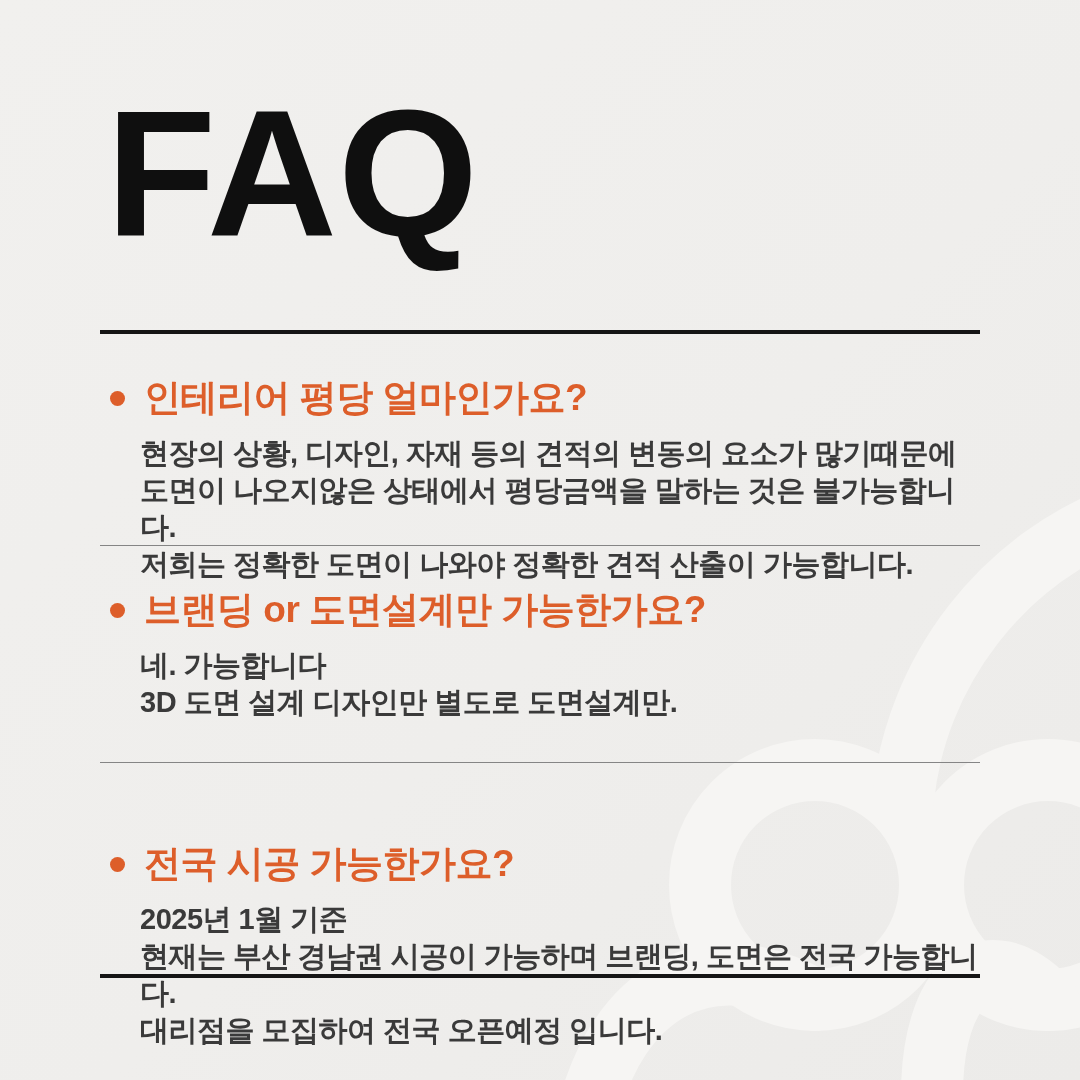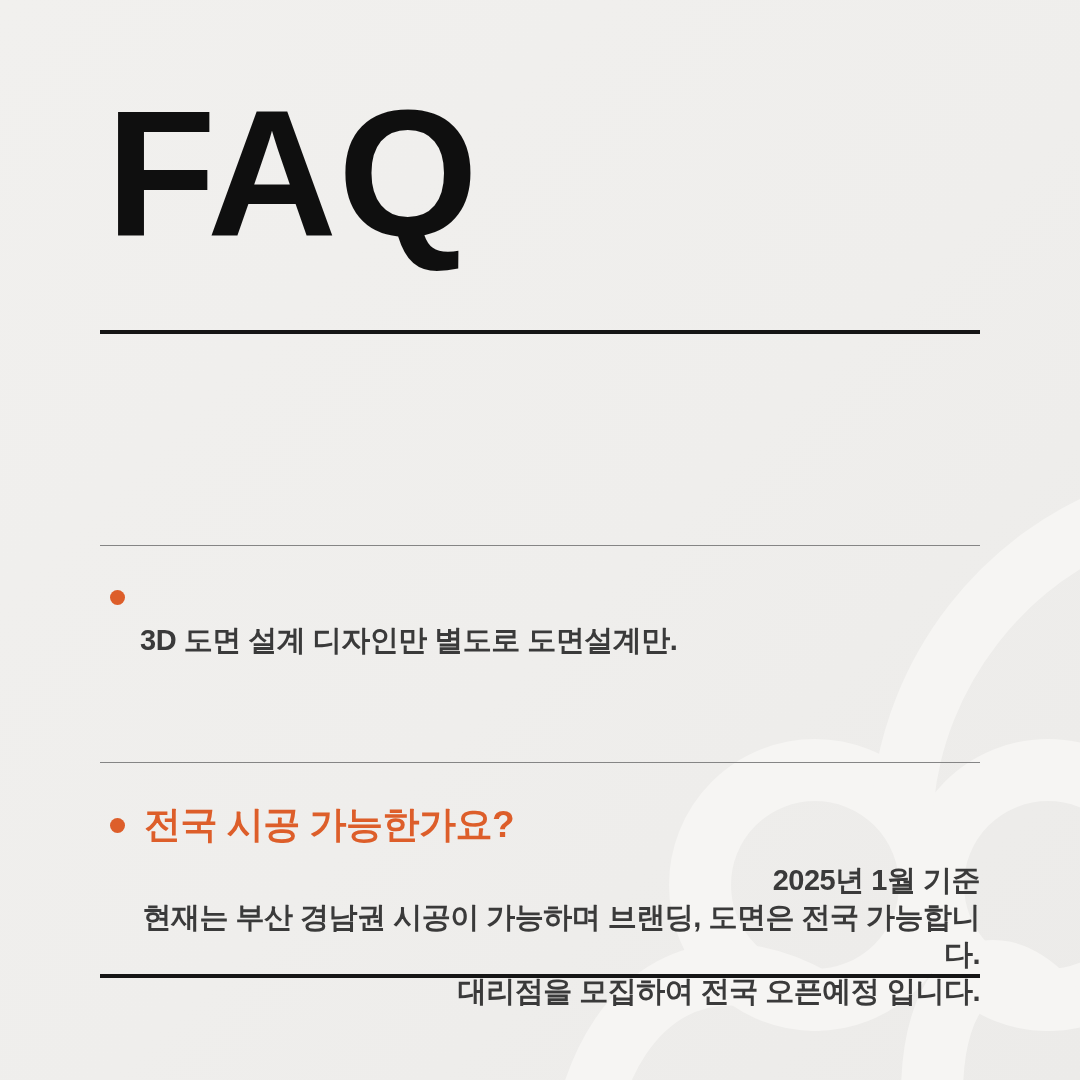--- a/index.html
+++ b/index.html
@@ -36,21 +36,21 @@
   .rule{position:absolute;left:0;right:0;}
   .rule-thick{height:4px;background:#151515;}
   .rule-thin{height:1px;background:#858585;}
   .rule-top{top:330px;}
   .rule-thin-1{top:545px;}
   .rule-thin-2{top:762px;}
   .rule-bottom{top:974px;}
   .faq-item{position:absolute;left:0;right:0;}
   .faq-item.s1{top:378px;}
   .faq-item.s2{top:590px;}
-  .faq-item.s3{top:805px;text-align:right;}
+  .faq-item.s3{top:844px;}
   .q-row{
     display:flex;
     align-items:center;
     gap:19px;
   }
   .bullet{
     flex:none;
     width:15px;height:15px;
     margin-left:10px;
     border-radius:50%;
@@ -88,28 +88,41 @@
       <path d="M 932 1095 C 932 985 985 935 1048 1000"></path>
     </g>
   </svg>
 
   <div class="content">
 
     <h1 class="title">FAQ</h1>
 
     <div class="rule rule-thick rule-top"></div>
 
+    <section class="faq-item s1">
+      <div class="q-row">
+        <span class="bullet"></span>
+        <h2 class="question">인테리어 평당 얼마인가요?</h2>
+      </div>
+      <p class="answer">
+        <span class="answer-line">현장의 상황, 디자인, 자재 등의 견적의 변동의 요소가 많기때문에</span>
+        <span class="answer-line">도면이 나오지않은 상태에서 평당금액을 말하는 것은 불가능합니다.</span>
+        <span class="answer-line">저희는 정확한 도면이 나와야 정확한 견적 산출이 가능합니다.</span>
+      </p>
+    </section>
 
     <div class="rule rule-thin rule-thin-1"></div>
 
     <section class="faq-item s2">
       <div class="q-row">
         <span class="bullet"></span>
+        <h2 class="question">브랜딩 or 도면설계만 가능한가요?</h2>
       </div>
       <p class="answer">
+        <span class="answer-line">네. 가능합니다</span>
         <span class="answer-line">3D 도면 설계 디자인만 별도로 도면설계만.</span>
       </p>
     </section>
 
     <div class="rule rule-thin rule-thin-2"></div>
 
     <section class="faq-item s3">
       <div class="q-row">
         <span class="bullet"></span>
         <h2 class="question">전국 시공 가능한가요?</h2>

